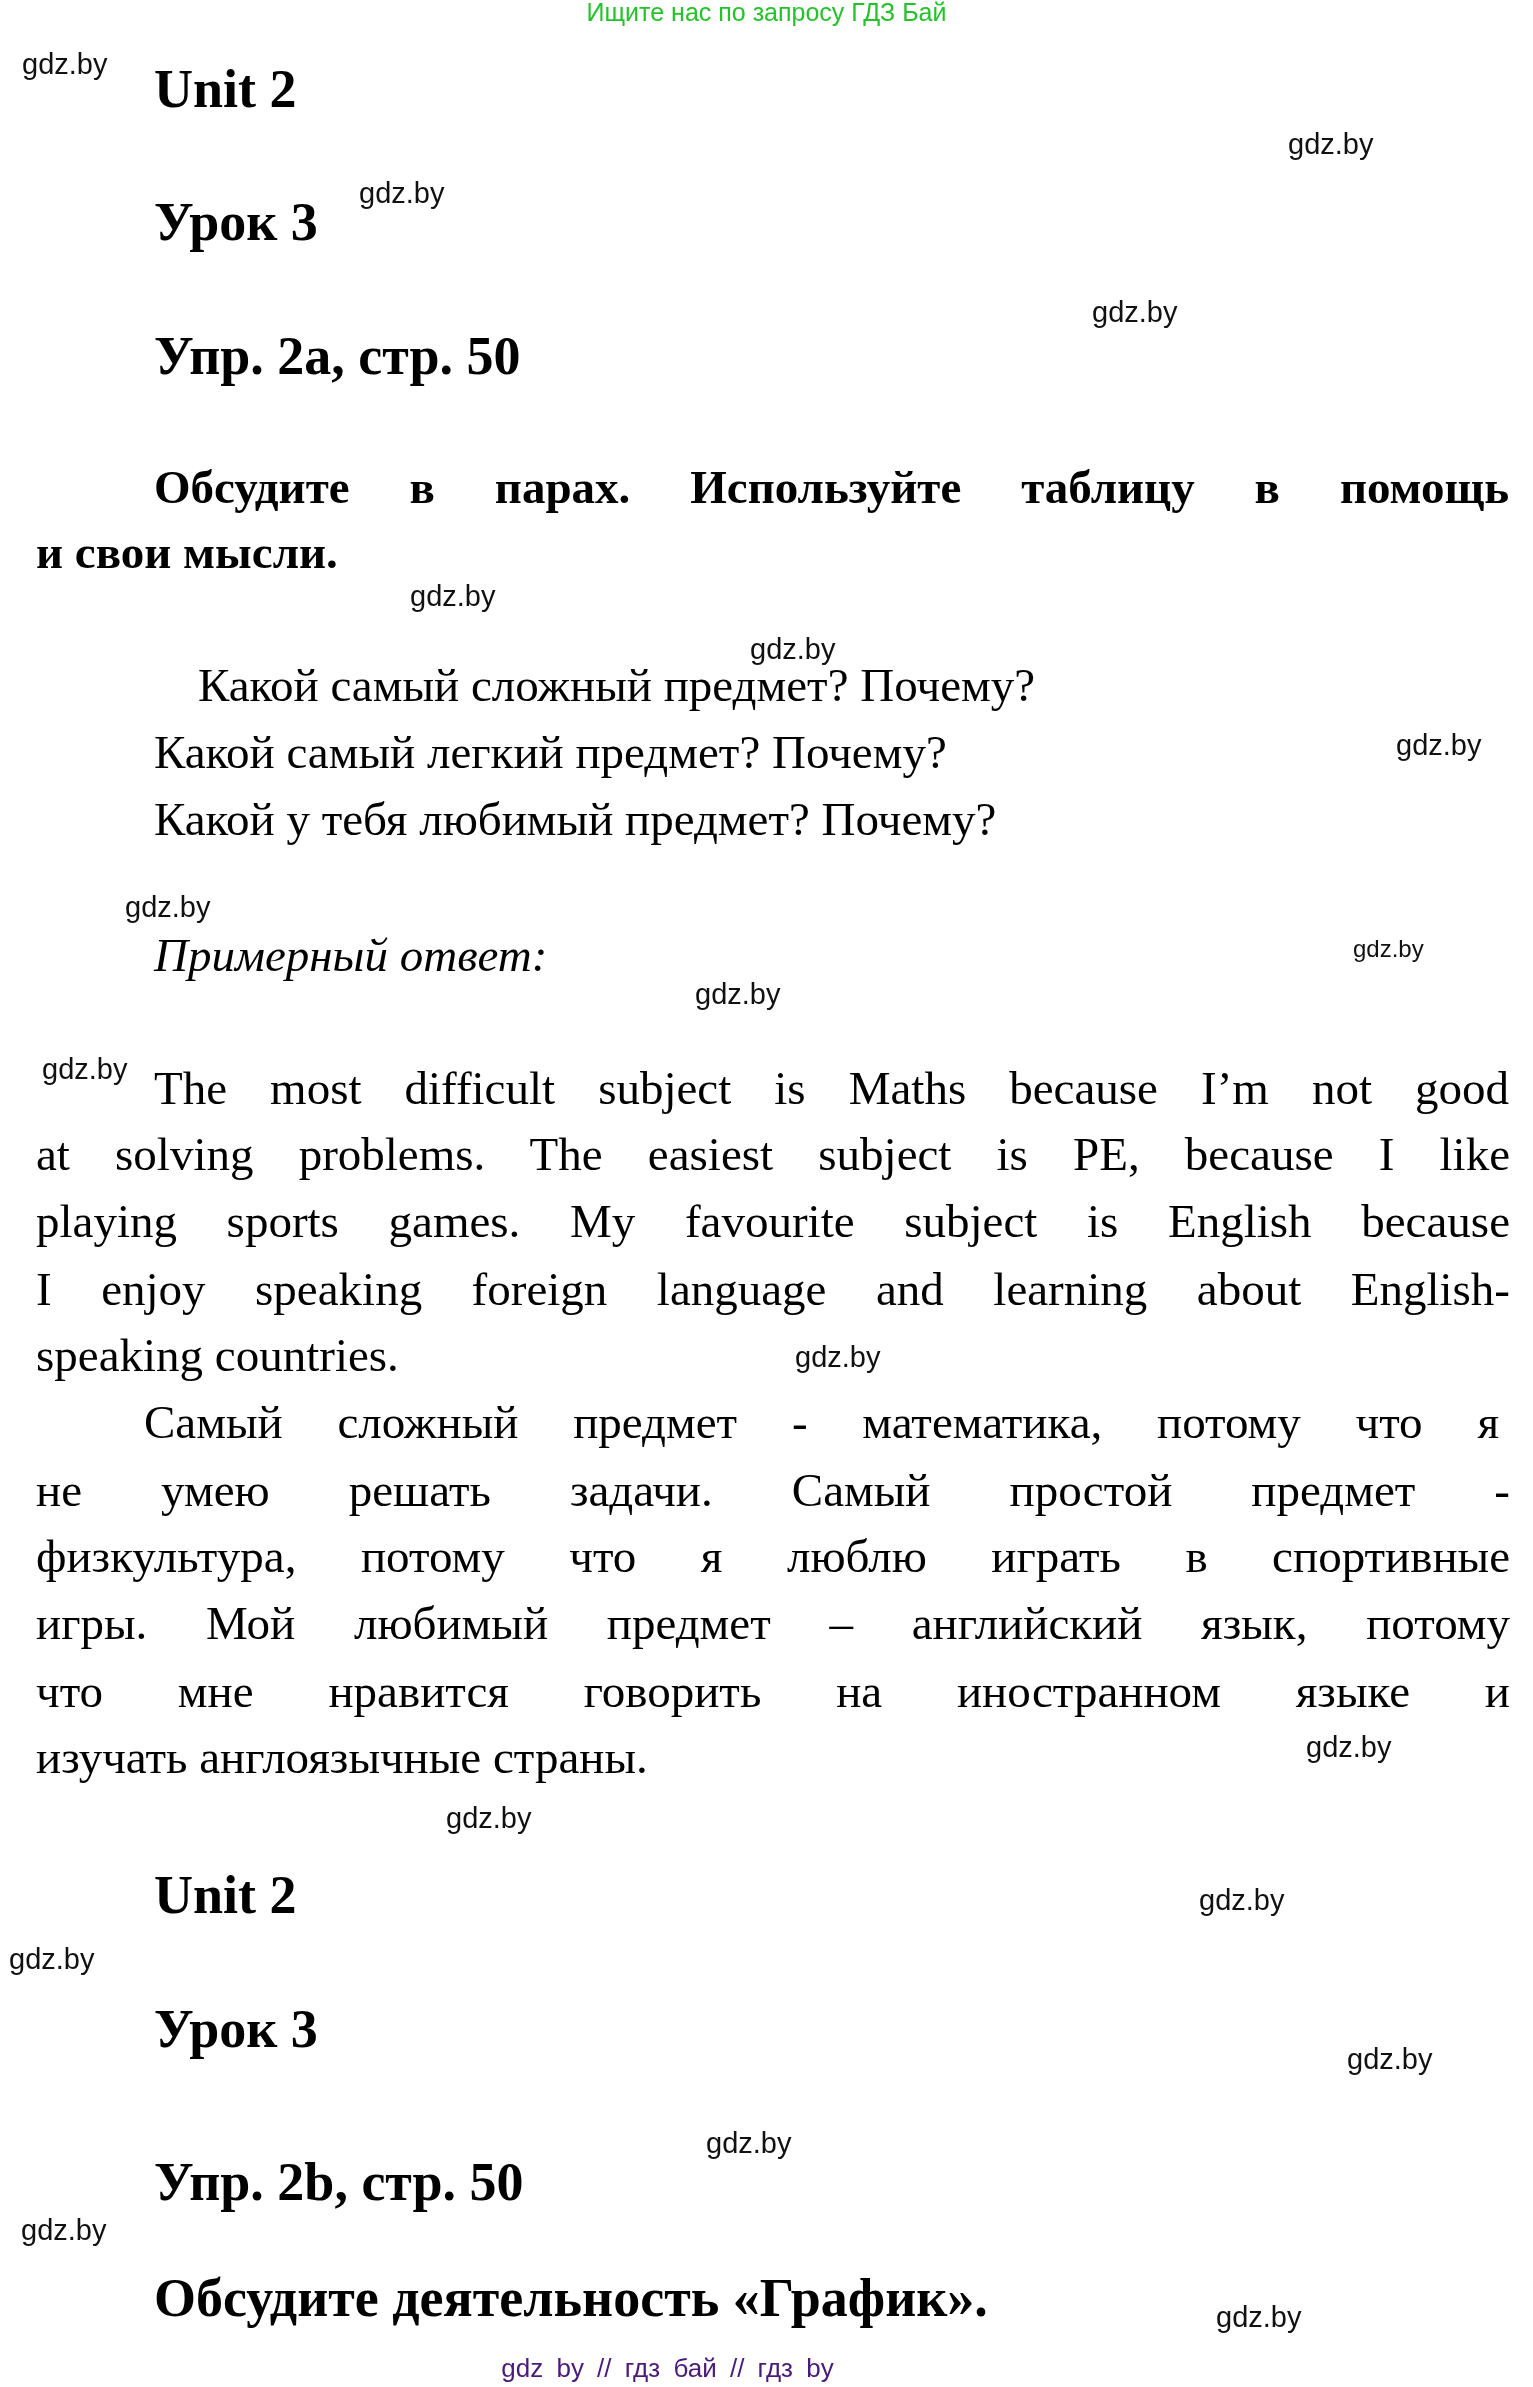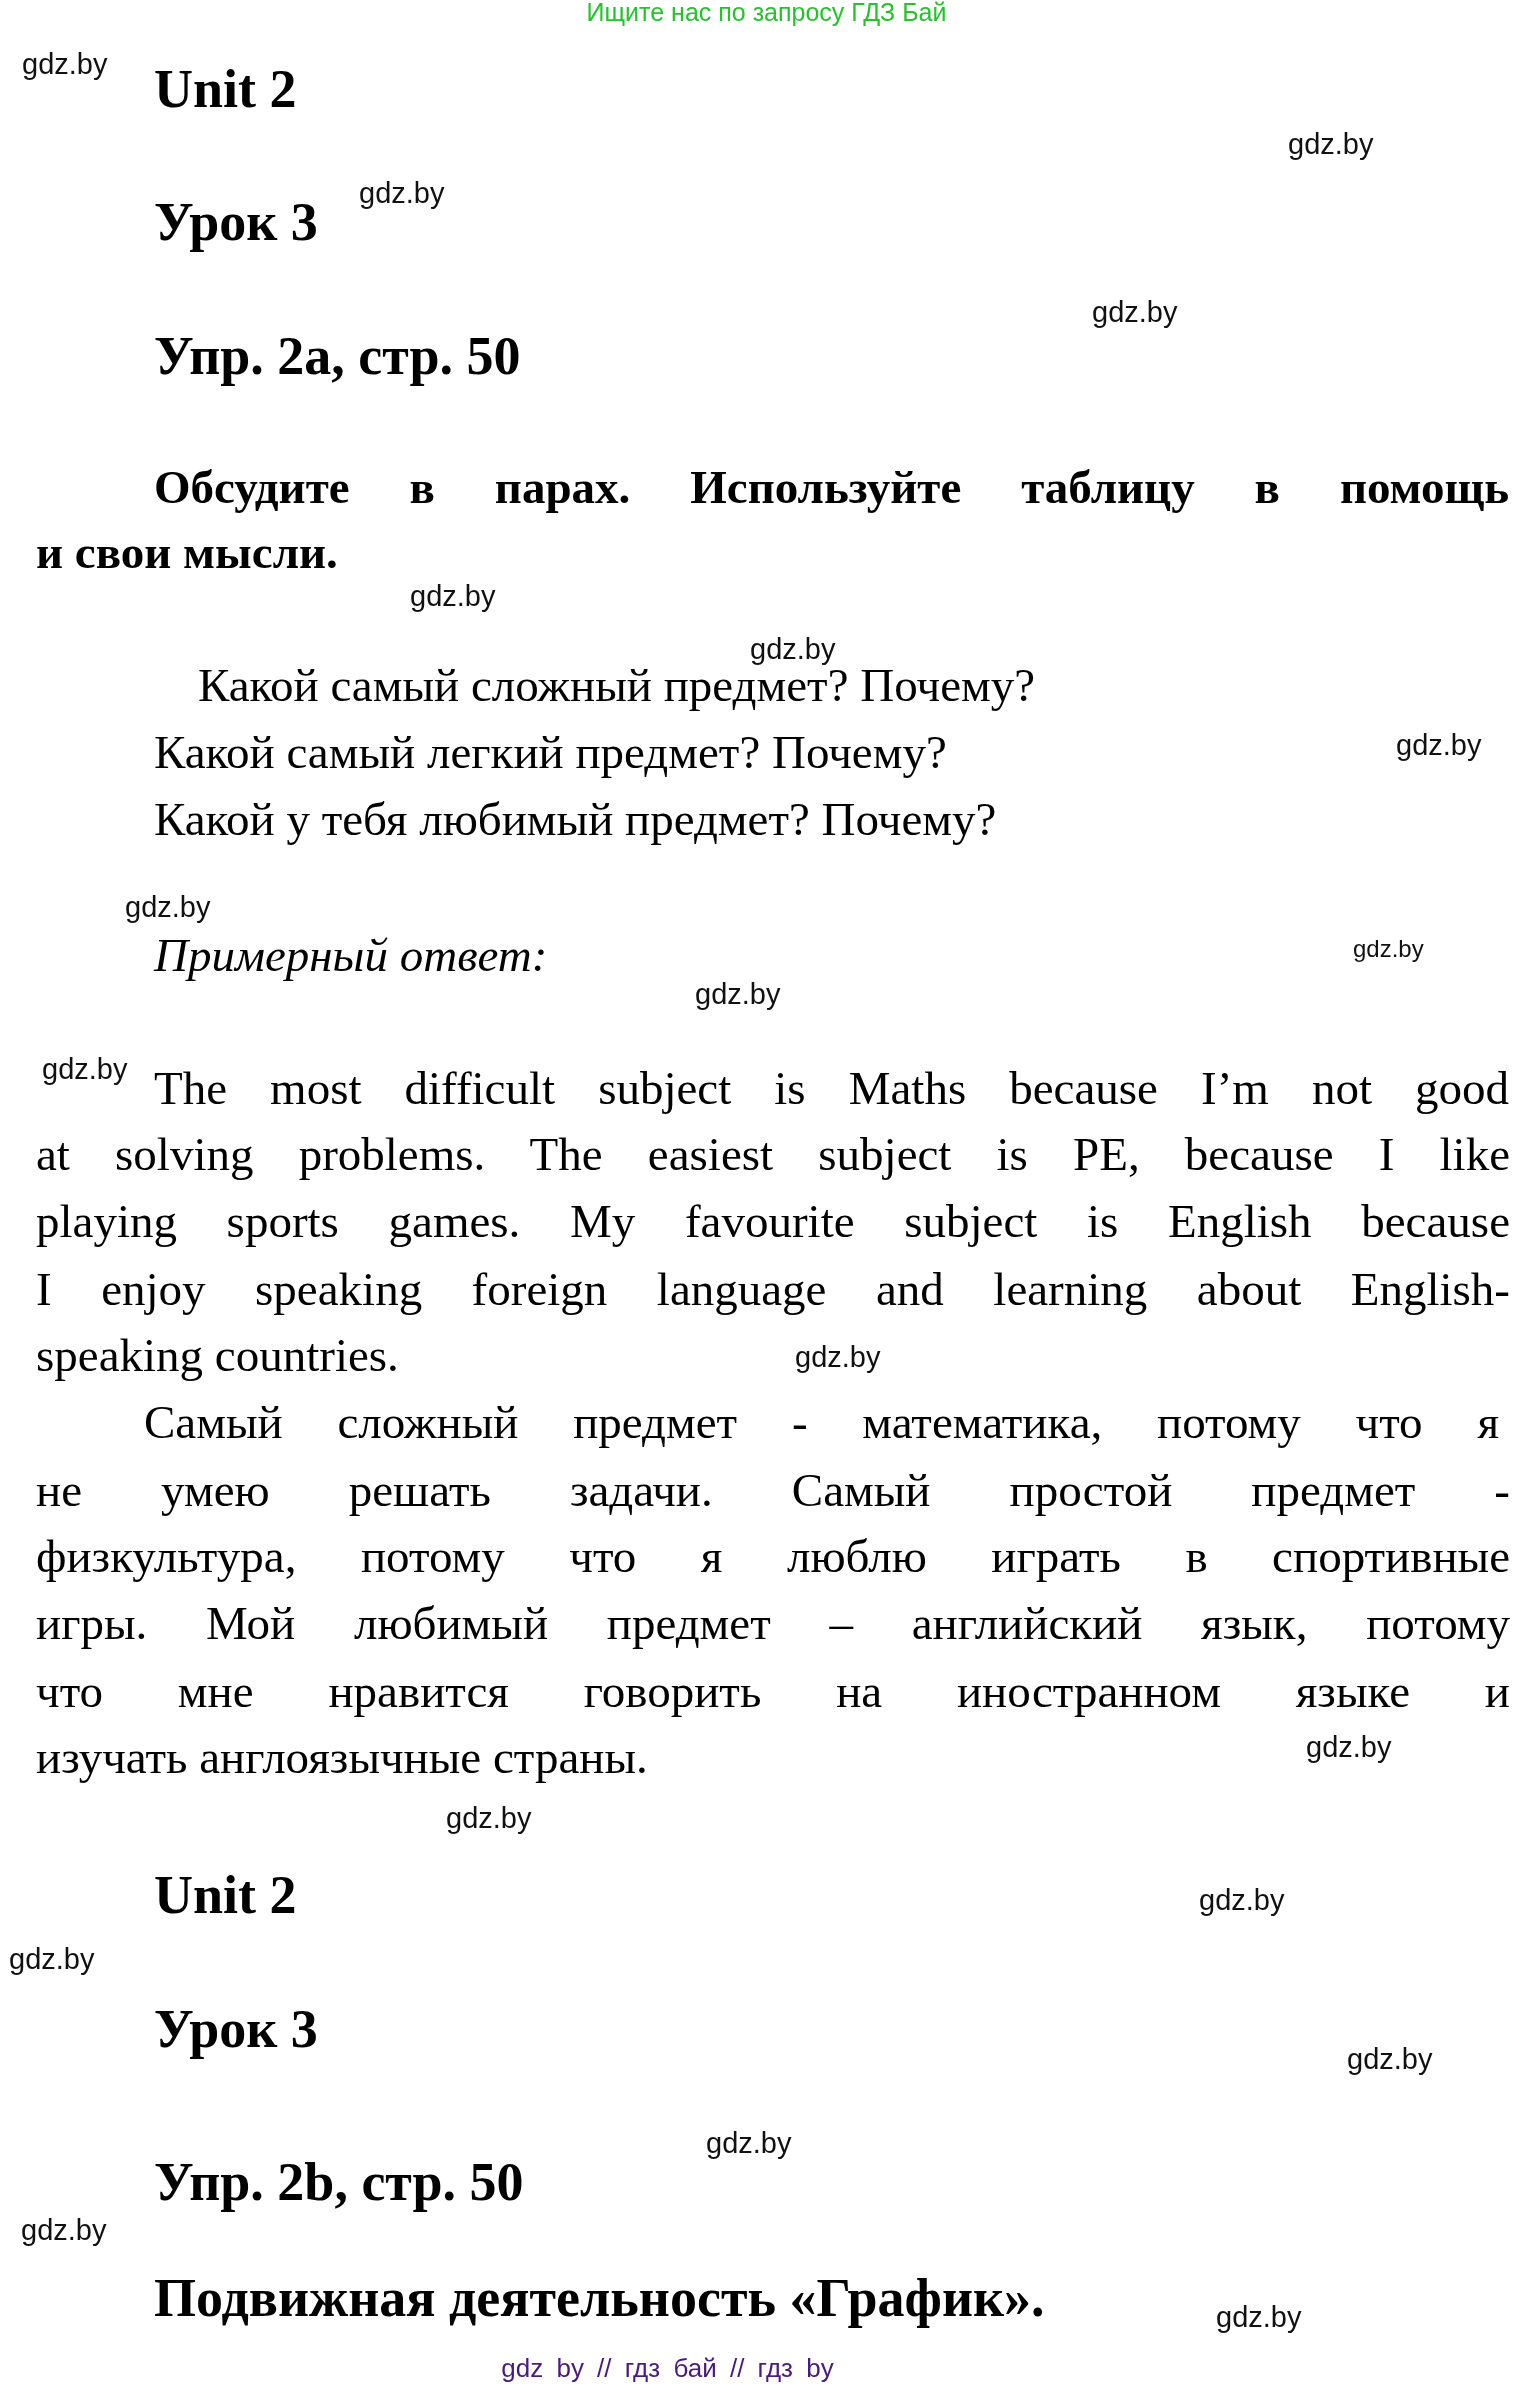--- a/index.html
+++ b/index.html
@@ -41,21 +41,21 @@
 <div class="abs line just" style="left:144px; top:1399px; width:1355px;">Самый сложный предмет - математика, потому что я</div>
 <div class="abs line just" style="left:36px; top:1467px; width:1474px;">не умею решать задачи. Самый простой предмет -</div>
 <div class="abs line just" style="left:36px; top:1533px; width:1474px;">физкультура, потому что я люблю играть в спортивные</div>
 <div class="abs line just" style="left:36px; top:1600px; width:1474px;">игры. Мой любимый предмет – английский язык, потому</div>
 <div class="abs line just" style="left:36px; top:1668px; width:1474px;">что мне нравится говорить на иностранном языке и</div>
 <div class="abs line" style="left:36px; top:1734px;">изучать англоязычные страны.</div>
 
 <div class="abs h" style="left:154px; top:1868px;">Unit 2</div>
 <div class="abs h" style="left:154px; top:2002px;">Урок 3</div>
 <div class="abs h" style="left:154px; top:2135px;margin-top:20px;">Упр. 2b, стр. 50</div>
-<div class="abs h" style="left:154px; top:2271px;">Подвижная деятельность «График».</div>
+<div class="abs h" style="left:154px; top:2271px;">Обсудите деятельность «График».</div>
 
 <div class="abs wm" style="left:22px; top:50px;">gdz.by</div>
 <div class="abs wm" style="left:359px; top:179px;">gdz.by</div>
 <div class="abs wm" style="left:1288px; top:130px;">gdz.by</div>
 <div class="abs wm" style="left:1092px; top:298px;">gdz.by</div>
 <div class="abs wm" style="left:410px; top:582px;">gdz.by</div>
 <div class="abs wm" style="left:750px; top:635px;">gdz.by</div>
 <div class="abs wm" style="left:1396px; top:731px;">gdz.by</div>
 <div class="abs wm" style="left:125px; top:893px;">gdz.by</div>
 <div class="abs wm sm" style="left:1353px; top:937px;">gdz.by</div>

